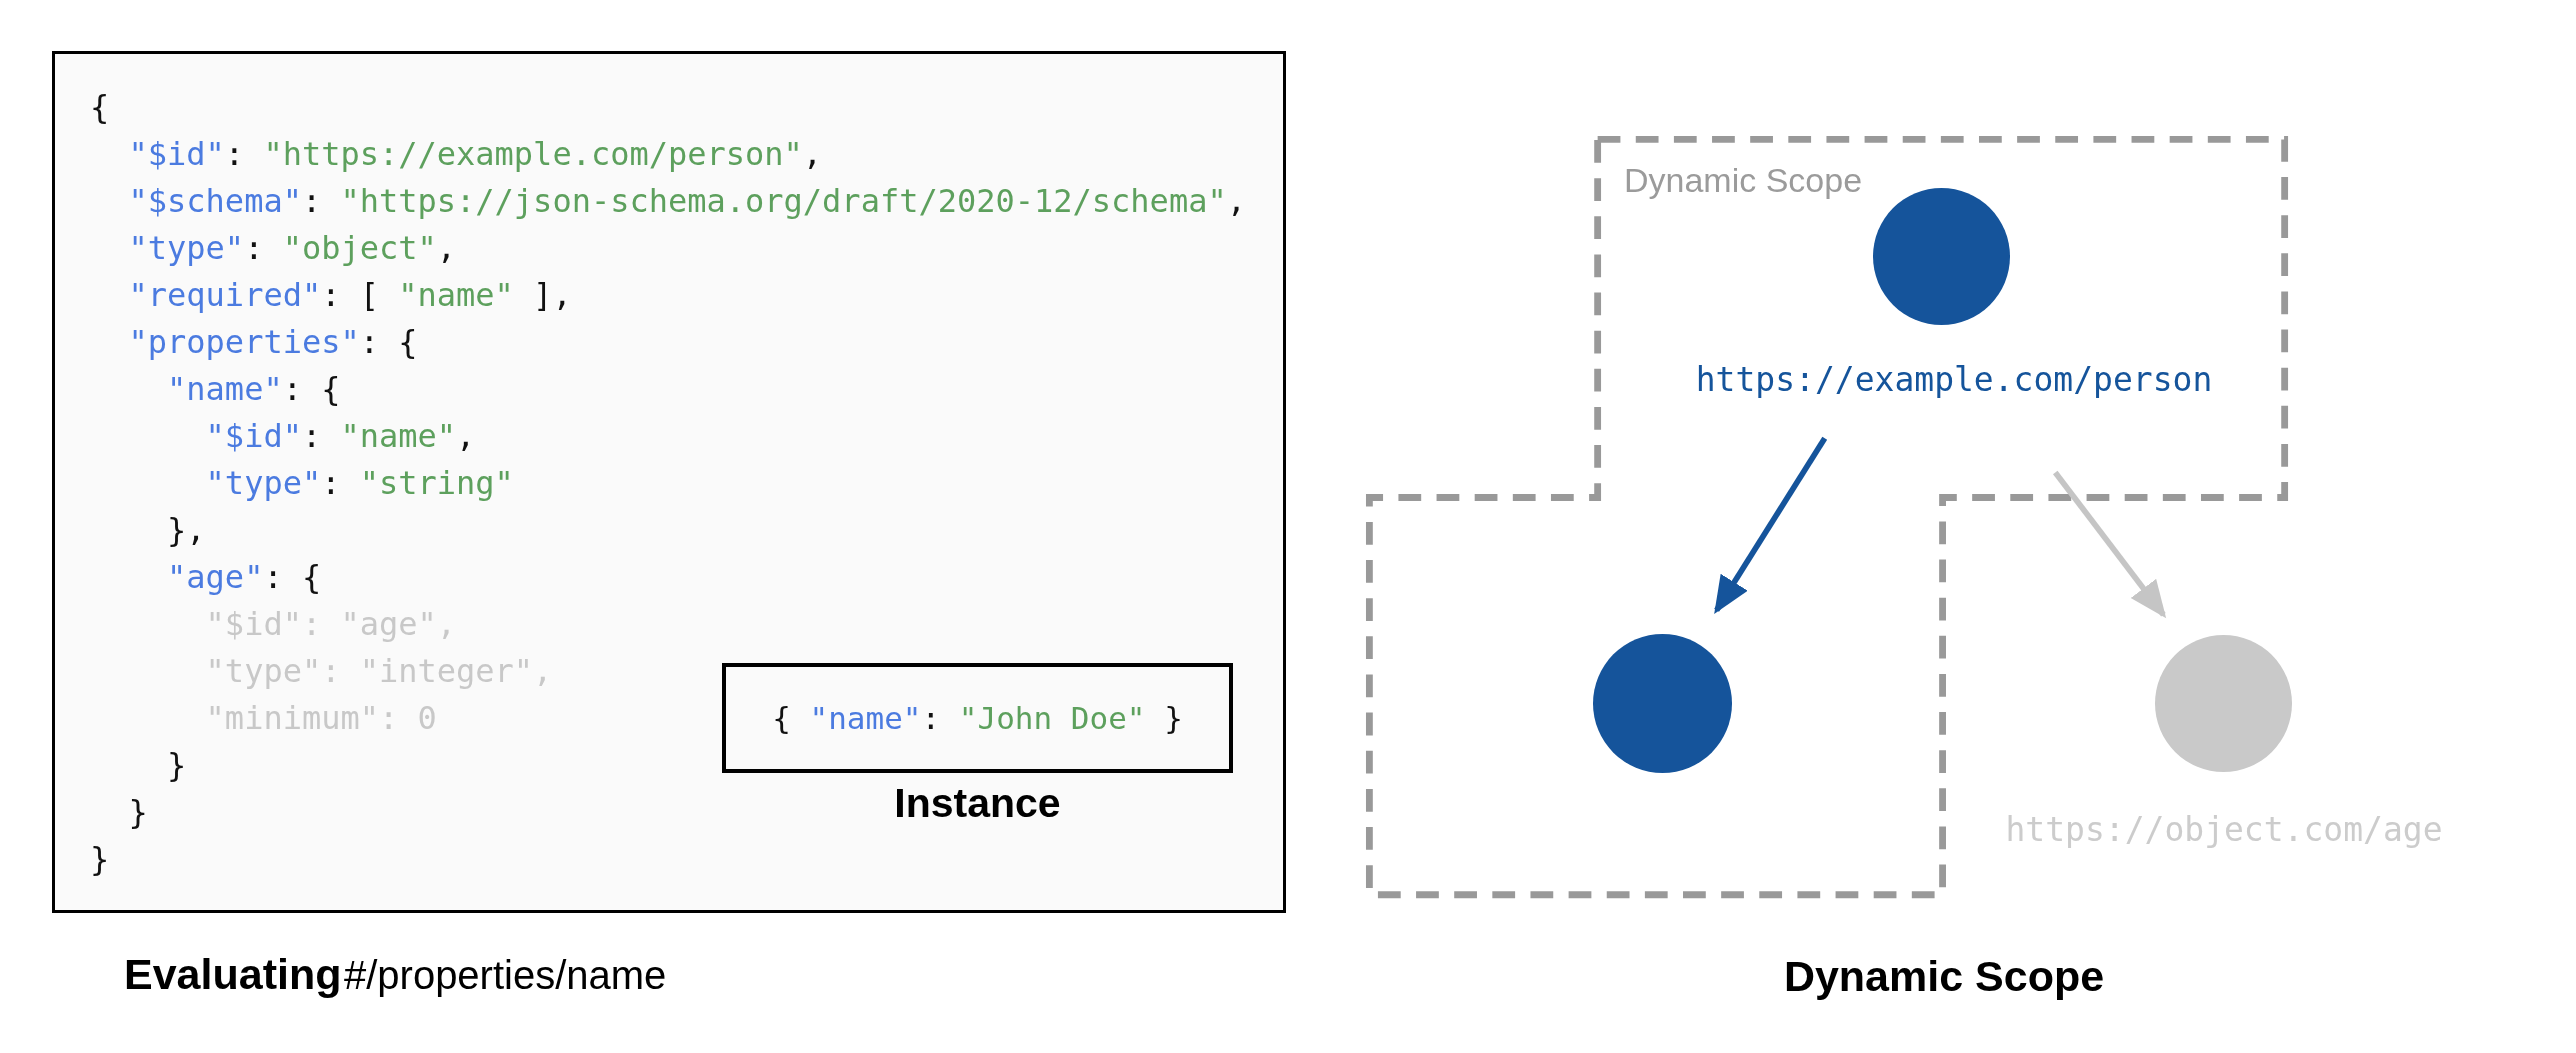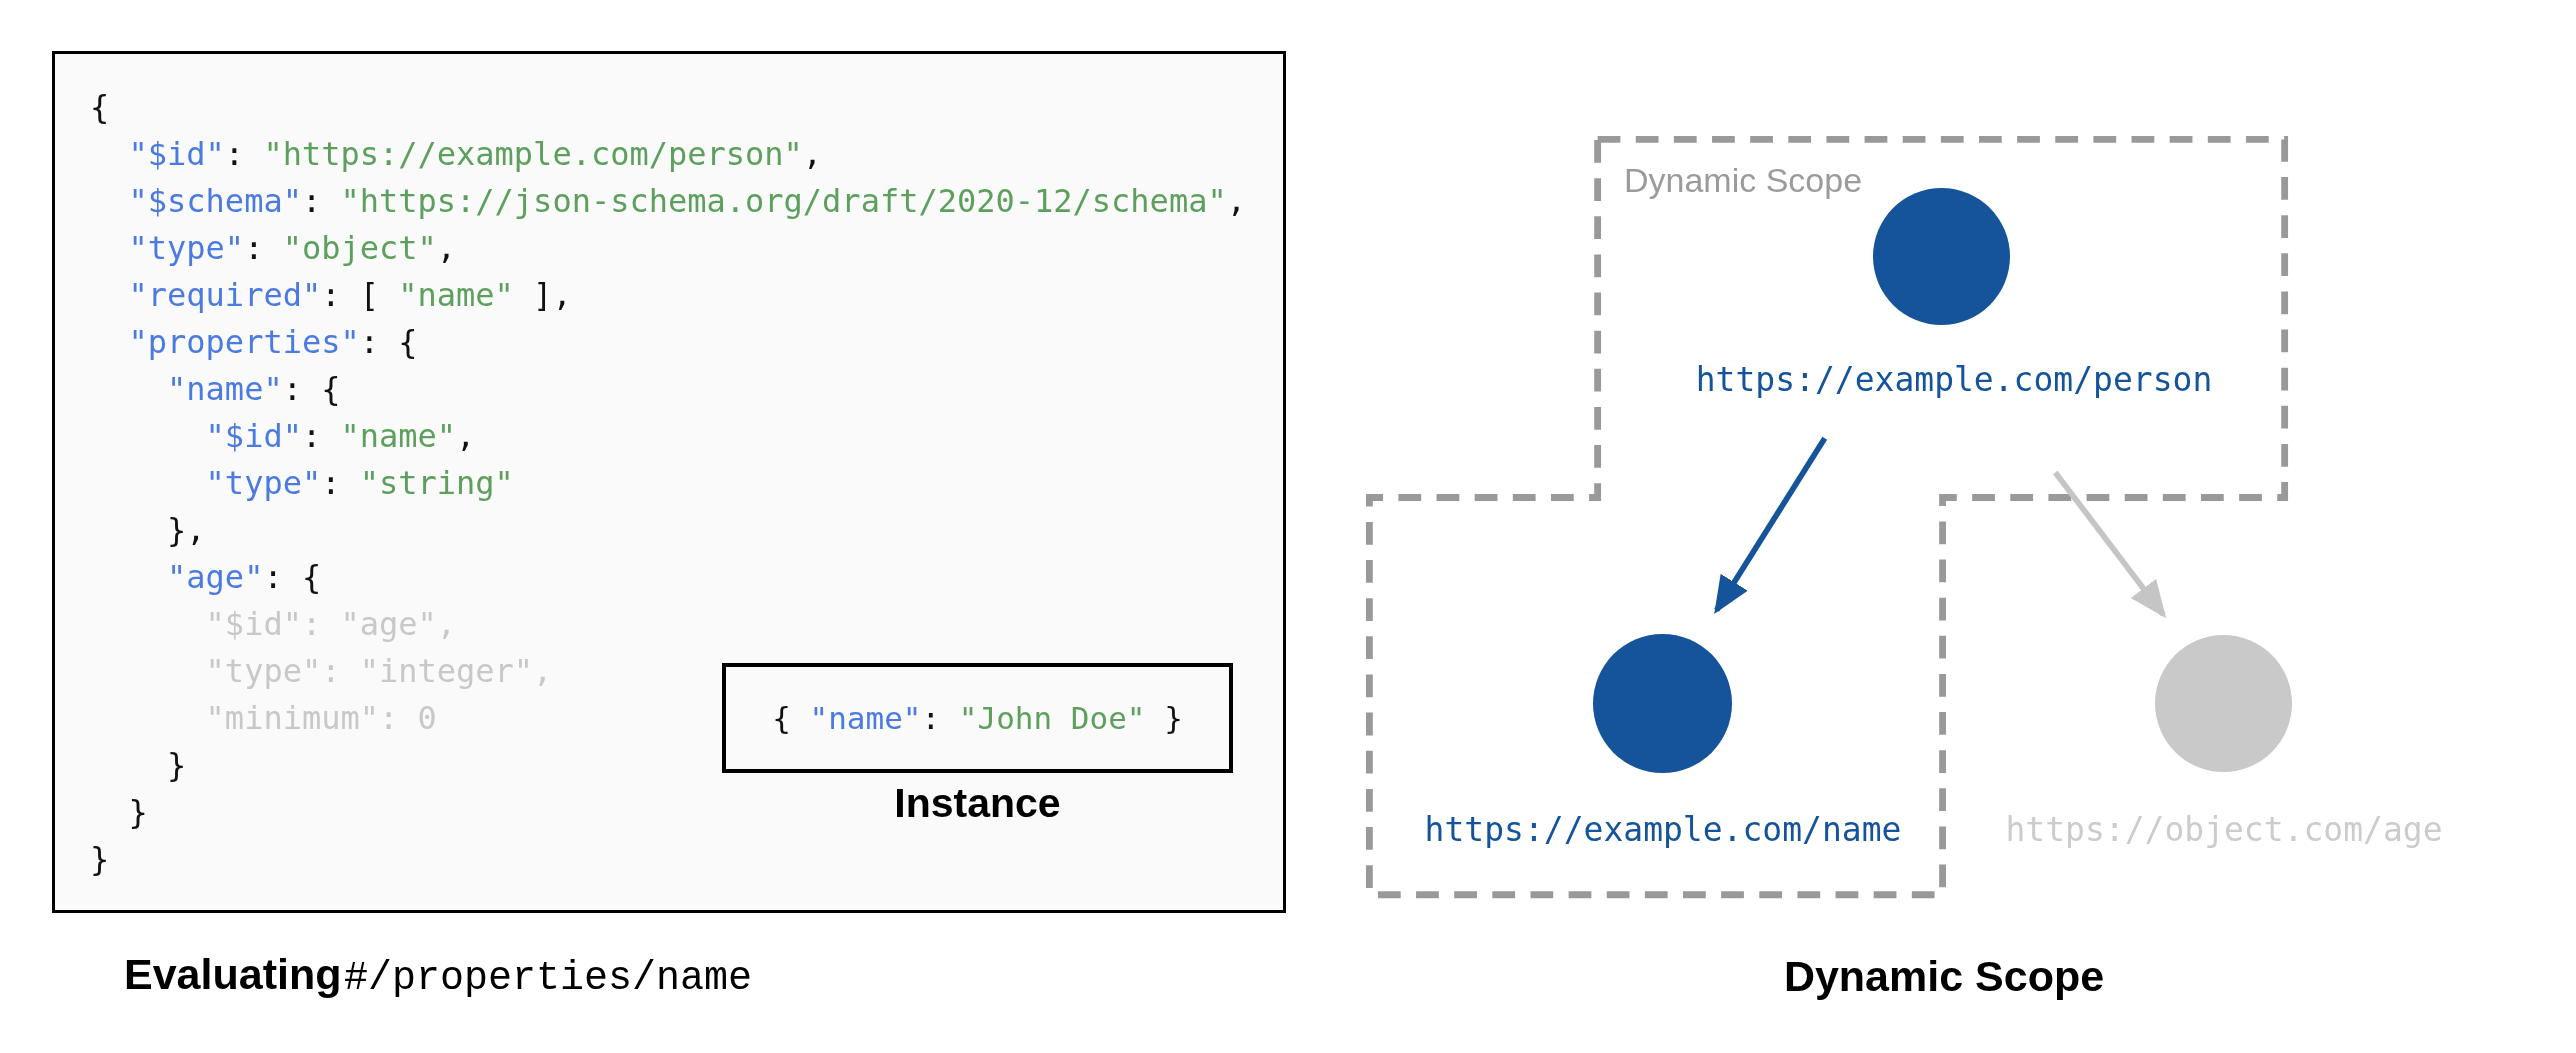--- a/index.html
+++ b/index.html
@@ -32,21 +32,21 @@
   .instance-label{
     position:absolute;left:667px;top:726px;width:511px;text-align:center;
     font-weight:bold;font-size:41px;color:#000;
   }
 
   
   .caption-left{
     position:absolute;left:124px;top:950px;white-space:nowrap;color:#000;
   }
   .caption-left .cap-bold{font-weight:bold;font-size:43px;}
-  .caption-left .cap-mono{font-family:Liberation Mono, monospace;font-size:40px;}
+  .caption-left .cap-mono{font-family:Liberation Sans, sans-serif;font-size:40px;}
   .caption-right{
     position:absolute;left:1631px;top:952px;width:626px;text-align:center;
     font-weight:bold;font-size:43px;color:#000;
   }
 
   
   .scope-svg{position:absolute;left:0;top:0;width:2576px;height:1053px;}
   .scope-box-label{
     position:absolute;left:1624px;top:161px;font-size:34px;color:#9b9b9b;white-space:nowrap;
   }
@@ -95,19 +95,18 @@
     <line x1="3610" y1="830" x2="3800" y2="1080" stroke="#c5c5c5" stroke-width="10" marker-end="url(#head-gray)"></line>
   </svg>
 
   <div class="scope-box-label">Dynamic Scope</div>
 
   <div class="node node-person"></div>
   <div class="node node-name"></div>
   <div class="node node-age"></div>
 
   <div class="node-label label-person">https://example.com/person</div>
-  <div class="node-label label-name">https://example.com/name</div>
   <div class="node-label label-age">https://object.com/age</div>
 
   <div class="caption-right">Dynamic Scope</div>
 
 </div>
 
 
 </body></html>

